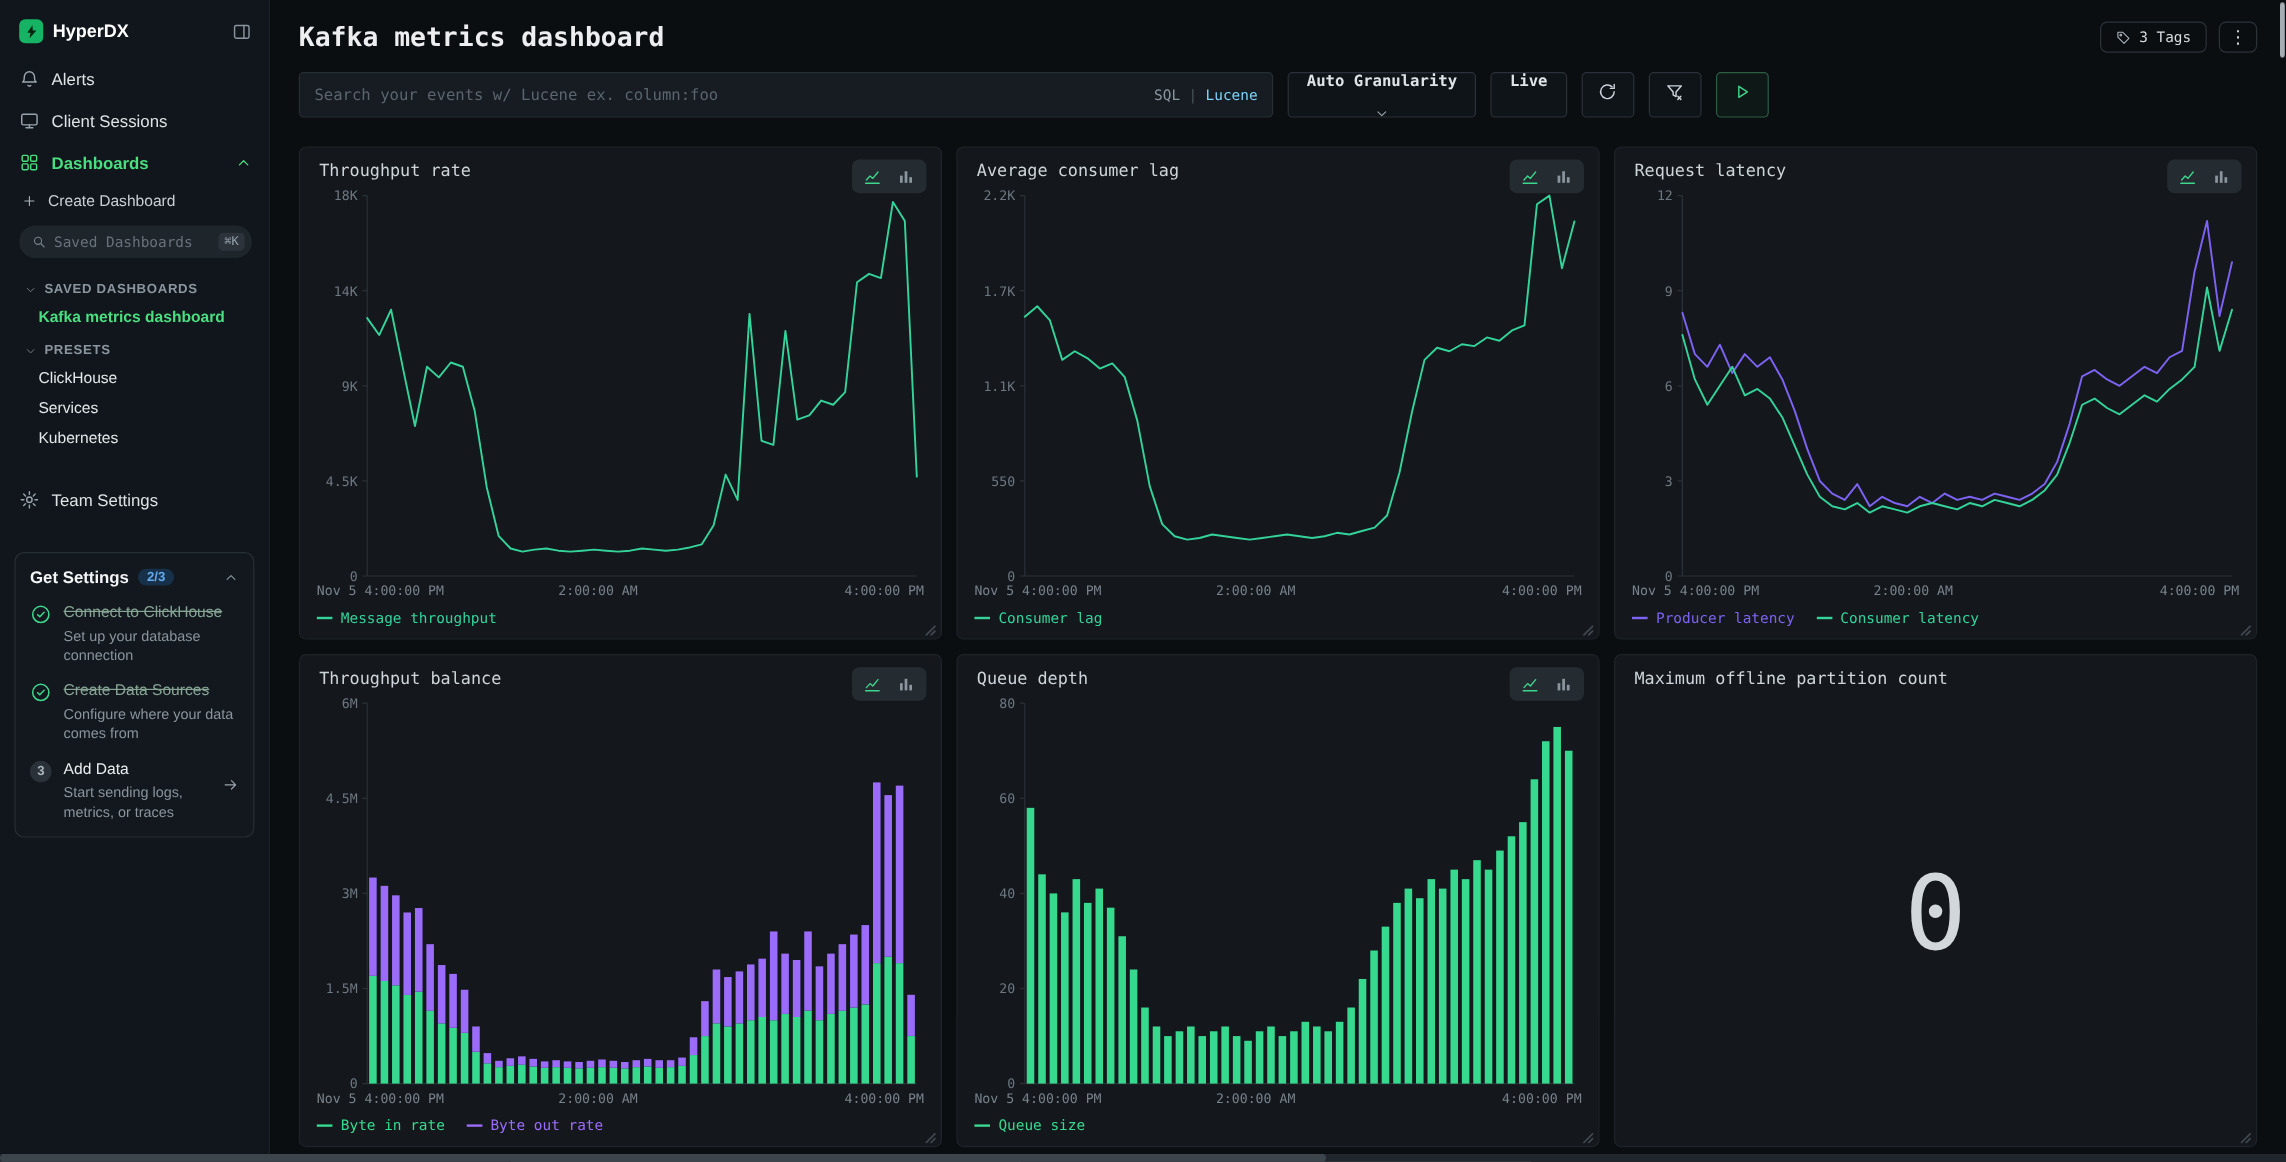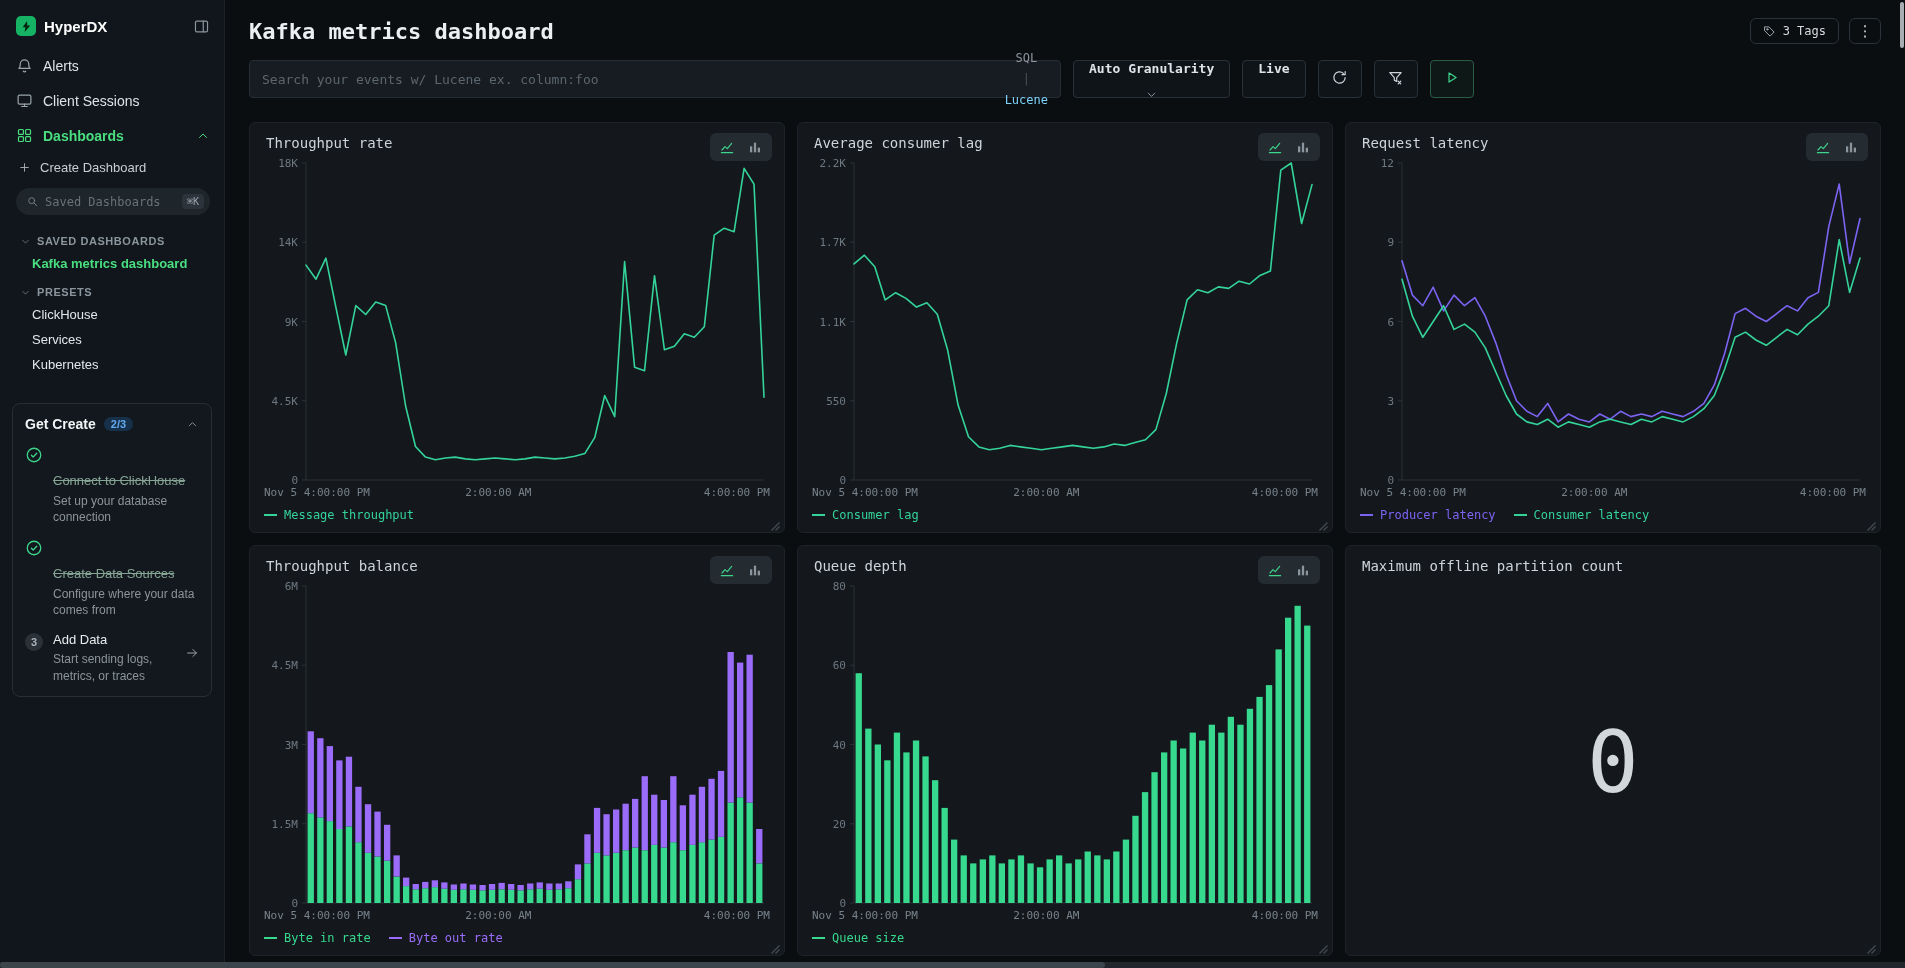--- a/index.html
+++ b/index.html
@@ -46,21 +46,21 @@
   .gs-head { display:flex; align-items:center; gap:8px; }
   .gs-title { font-size:14px; font-weight:700; color:#f2f4f6; }
   .gs-badge { background:#17314b; color:#62a9ee; font-size:11px; font-weight:700; border-radius:10px; padding:1px 7px; }
   .gs-head .nav-ic { margin-left:auto; color:#8b959e; display:flex; cursor:pointer; }
   .gs-step { display:flex; gap:10px; margin-top:13px; align-items:flex-start; }
   .gs-ic { flex:none; margin-top:1px; display:flex; color:#3dd68c; }
   .step-num { flex:none; width:18px; height:18px; border-radius:50%; background:#2a3139; color:#aab3bb;
               font-size:11px; font-weight:700; display:flex; align-items:center; justify-content:center; margin-top:1px; }
   .step-body { flex:1; min-width:0; }
   .step-title { font-size:13px; color:#e8ebee; line-height:1.3; }
-  .gs-step.done .step-title { color:#86a494; text-decoration:line-through;margin-top:28px; }
+  .gs-step.done .step-title { color:#86a494; text-decoration:line-through; }
   .step-desc { font-size:12px; color:#8b949d; line-height:1.35; margin-top:3px; }
   .step-arrow { margin-left:2px; color:#9aa3ab; display:flex; margin-top:14px; }
 
   .bottom-group { margin-top:auto; }
   .deploy { margin:12px 12px 0; background:#151b21; border-radius:8px; padding:14px 14px 13px; }
   .deploy-text { font-size:13px; color:#dde2e6; line-height:1.45; }
   .deploy-btn { margin-top:12px; width:100%; background:#22a565; color:#07281a; font-weight:700; font-size:13px;
                 border:none; border-radius:6px; padding:8px 0; cursor:pointer; font-family:inherit; }
   .help-circle { width:30px; height:30px; border-radius:50%; background:#242b32; color:#aeb7bf;
                  display:flex; align-items:center; justify-content:center; font-size:14px; font-weight:700;
@@ -85,21 +85,21 @@
   .kebab-btn { width:32px; border:1px solid #2b323a; border-radius:6px; background:transparent; color:#d6dbdf;
                display:flex; align-items:center; justify-content:center; font-size:15px; cursor:pointer; }
 
   .filter-bar { display:flex; gap:12px; margin-top:16px; height:38px; align-items:stretch; }
   .search-wrap { flex:1; max-width:812px; display:flex; align-items:center; gap:10px;
                  background:#161c22; border:1px solid #262d34; border-radius:4px; padding:0 12px; }
   .event-search { flex:1; min-width:0; background:transparent; border:none; outline:none;
                   font-family:"DejaVu Sans Mono","Liberation Mono",monospace; font-size:13px; color:#e6e9ec; }
   .event-search::placeholder { color:#5c656e; }
   .lang-toggle { font-family:"DejaVu Sans Mono","Liberation Mono",monospace; font-size:12px; color:#8b959e;
-                 display:flex; gap:7px; align-items:center; cursor:pointer; white-space:nowrap;flex-direction:column; }
+                 display:flex; gap:7px; align-items:center; cursor:pointer; white-space:nowrap; }
   .lang-toggle .lucene { color:#7dd3fc; }
   .lang-toggle .div { color:#4a525a; }
   .date-btn { width:352px; flex:none; display:flex; align-items:center; gap:10px; background:#1c2228;
               border:1px solid #2a3138; border-radius:4px; padding:0 14px; cursor:pointer;
               font-family:"DejaVu Sans Mono","Liberation Mono",monospace; font-size:13px; font-weight:700; color:#dfe4e8; }
   .date-btn .nav-ic { color:#9aa4ad; display:flex; }
   .gran-btn, .live-btn { display:flex; align-items:center; gap:12px; border:1px solid #2a3138; border-radius:4px;
               background:#0f1419; padding:0 15px; cursor:pointer;
               font-family:"DejaVu Sans Mono","Liberation Mono",monospace; font-size:13px; font-weight:700; color:#dfe4e8;flex-direction:column; }
   .gran-btn .nav-ic { color:#9aa4ad; display:flex; }
@@ -223,24 +223,33 @@
         <svg class="ic" width="11" height="11" viewBox="0 0 24 24">
             <path d="M6 9.5l6 6 6-6"></path>
           </svg>
       </span>
       <span>PRESETS</span>
     </div>
     <div class="side-link">ClickHouse</div>
     <div class="side-link">Services</div>
     <div class="side-link">Kubernetes</div>
 
+    <div class="nav-item team-settings">
+      <span class="nav-ic">
+        <svg class="ic" width="17" height="17" viewBox="0 0 24 24">
+            <circle cx="12" cy="12" r="3.2"></circle>
+            <path d="M12 2.5v3M12 18.5v3M2.5 12h3M18.5 12h3M5.3 5.3l2.1 2.1M16.6 16.6l2.1 2.1M18.7 5.3l-2.1 2.1M7.4 16.6l-2.1 2.1"></path>
+          </svg>
+      </span>
+      <span>Team Settings</span>
+    </div>
 
     <div class="gs-card">
       <div class="gs-head">
-        <span class="gs-title">Get Create</span>
+        <span class="gs-title">Get Settings</span>
         <span class="gs-badge">2/3</span>
         <span class="nav-ic">
           <svg class="ic" width="13" height="13" viewBox="0 0 24 24">
               <path d="M6 14.5l6-6 6 6"></path>
             </svg>
         </span>
       </div>
       <div class="gs-step done">
         <span class="gs-ic">
           <svg class="ic" width="18" height="18" viewBox="0 0 24 24">

